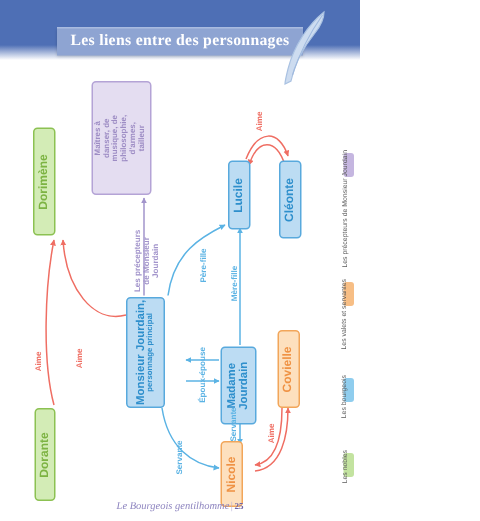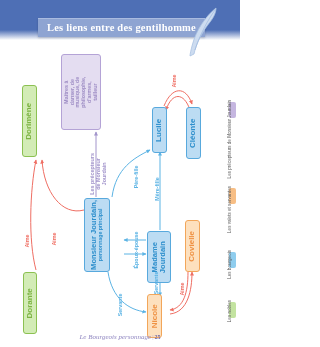--- a/index.html
+++ b/index.html
@@ -98,21 +98,21 @@
   }
   #footer b{font-style:normal;font-weight:bold;font-size:6px;color:#6f66a8;}
   #footer .bar{font-style:normal;color:#b5aed6;margin:0 1px;}
 </style>
 </head>
 <body>
 
 <div id="header"></div>
 <div id="header-fade"></div>
 
-<div id="title-banner">Les liens entre des gentilhomme</div>
+<div id="title-banner">Les liens entre des personnages</div>
 
 <svg id="quill" viewBox="0 0 34 52">
   <path d="M30 2 C20 10 10 24 6 40 C5 44 4 48 4 50 L8 48 C10 38 16 26 24 16 C28 11 30 6 30 2 Z" fill="#cddcf0" stroke="#aac2e2" stroke-width="0.8"></path>
   <path d="M29 4 C22 14 14 28 9 44" stroke="#9fb9de" stroke-width="0.7" fill="none"></path>
 </svg>
 
 <div id="canvas">
 
   <svg id="edges" viewBox="0 0 240 285">
     <defs>
@@ -215,14 +215,14 @@
     <span class="lg-sw" style="top:212px;height:16px;background:#8fcdee;"></span>
     <span class="lg-tx" style="top:210px;">Les bourgeois</span>
   </div>
   <div class="lg-item">
     <span class="lg-sw" style="top:262px;height:16px;background:#c3e3a0;"></span>
     <span class="lg-tx" style="top:260px;">Les nobles</span>
   </div>
 </div>
 
 <div id="footer">
-  <span>Le Bourgeois personnage</span><span class="bar">|</span><b>25</b>
+  <span>Le Bourgeois gentilhomme</span><span class="bar">|</span><b>25</b>
 </div>
 
 </body></html>

